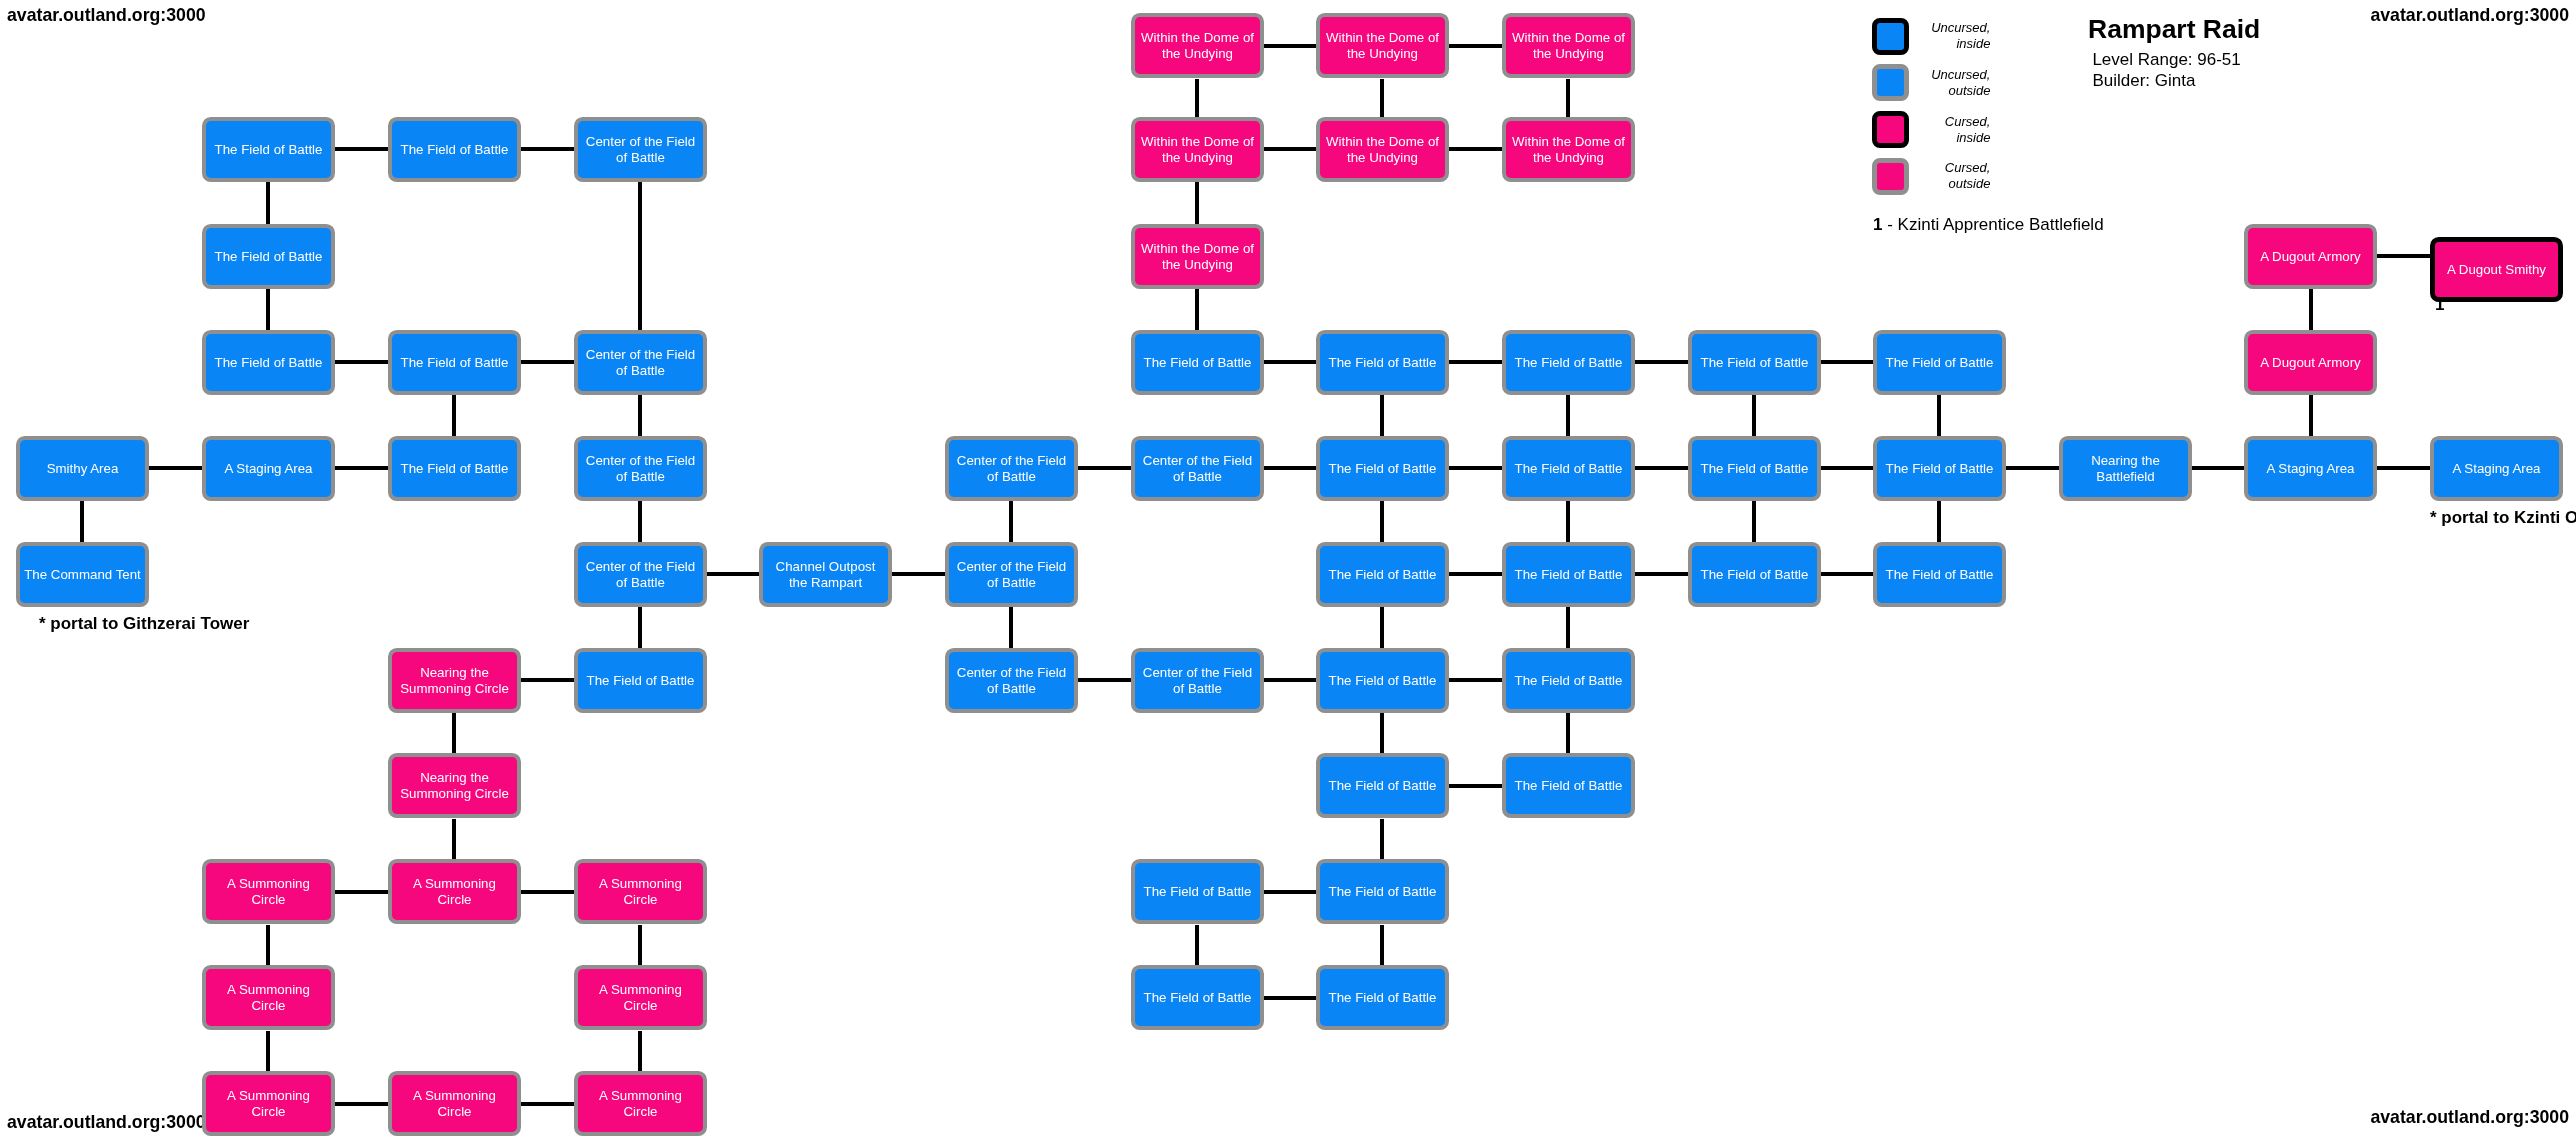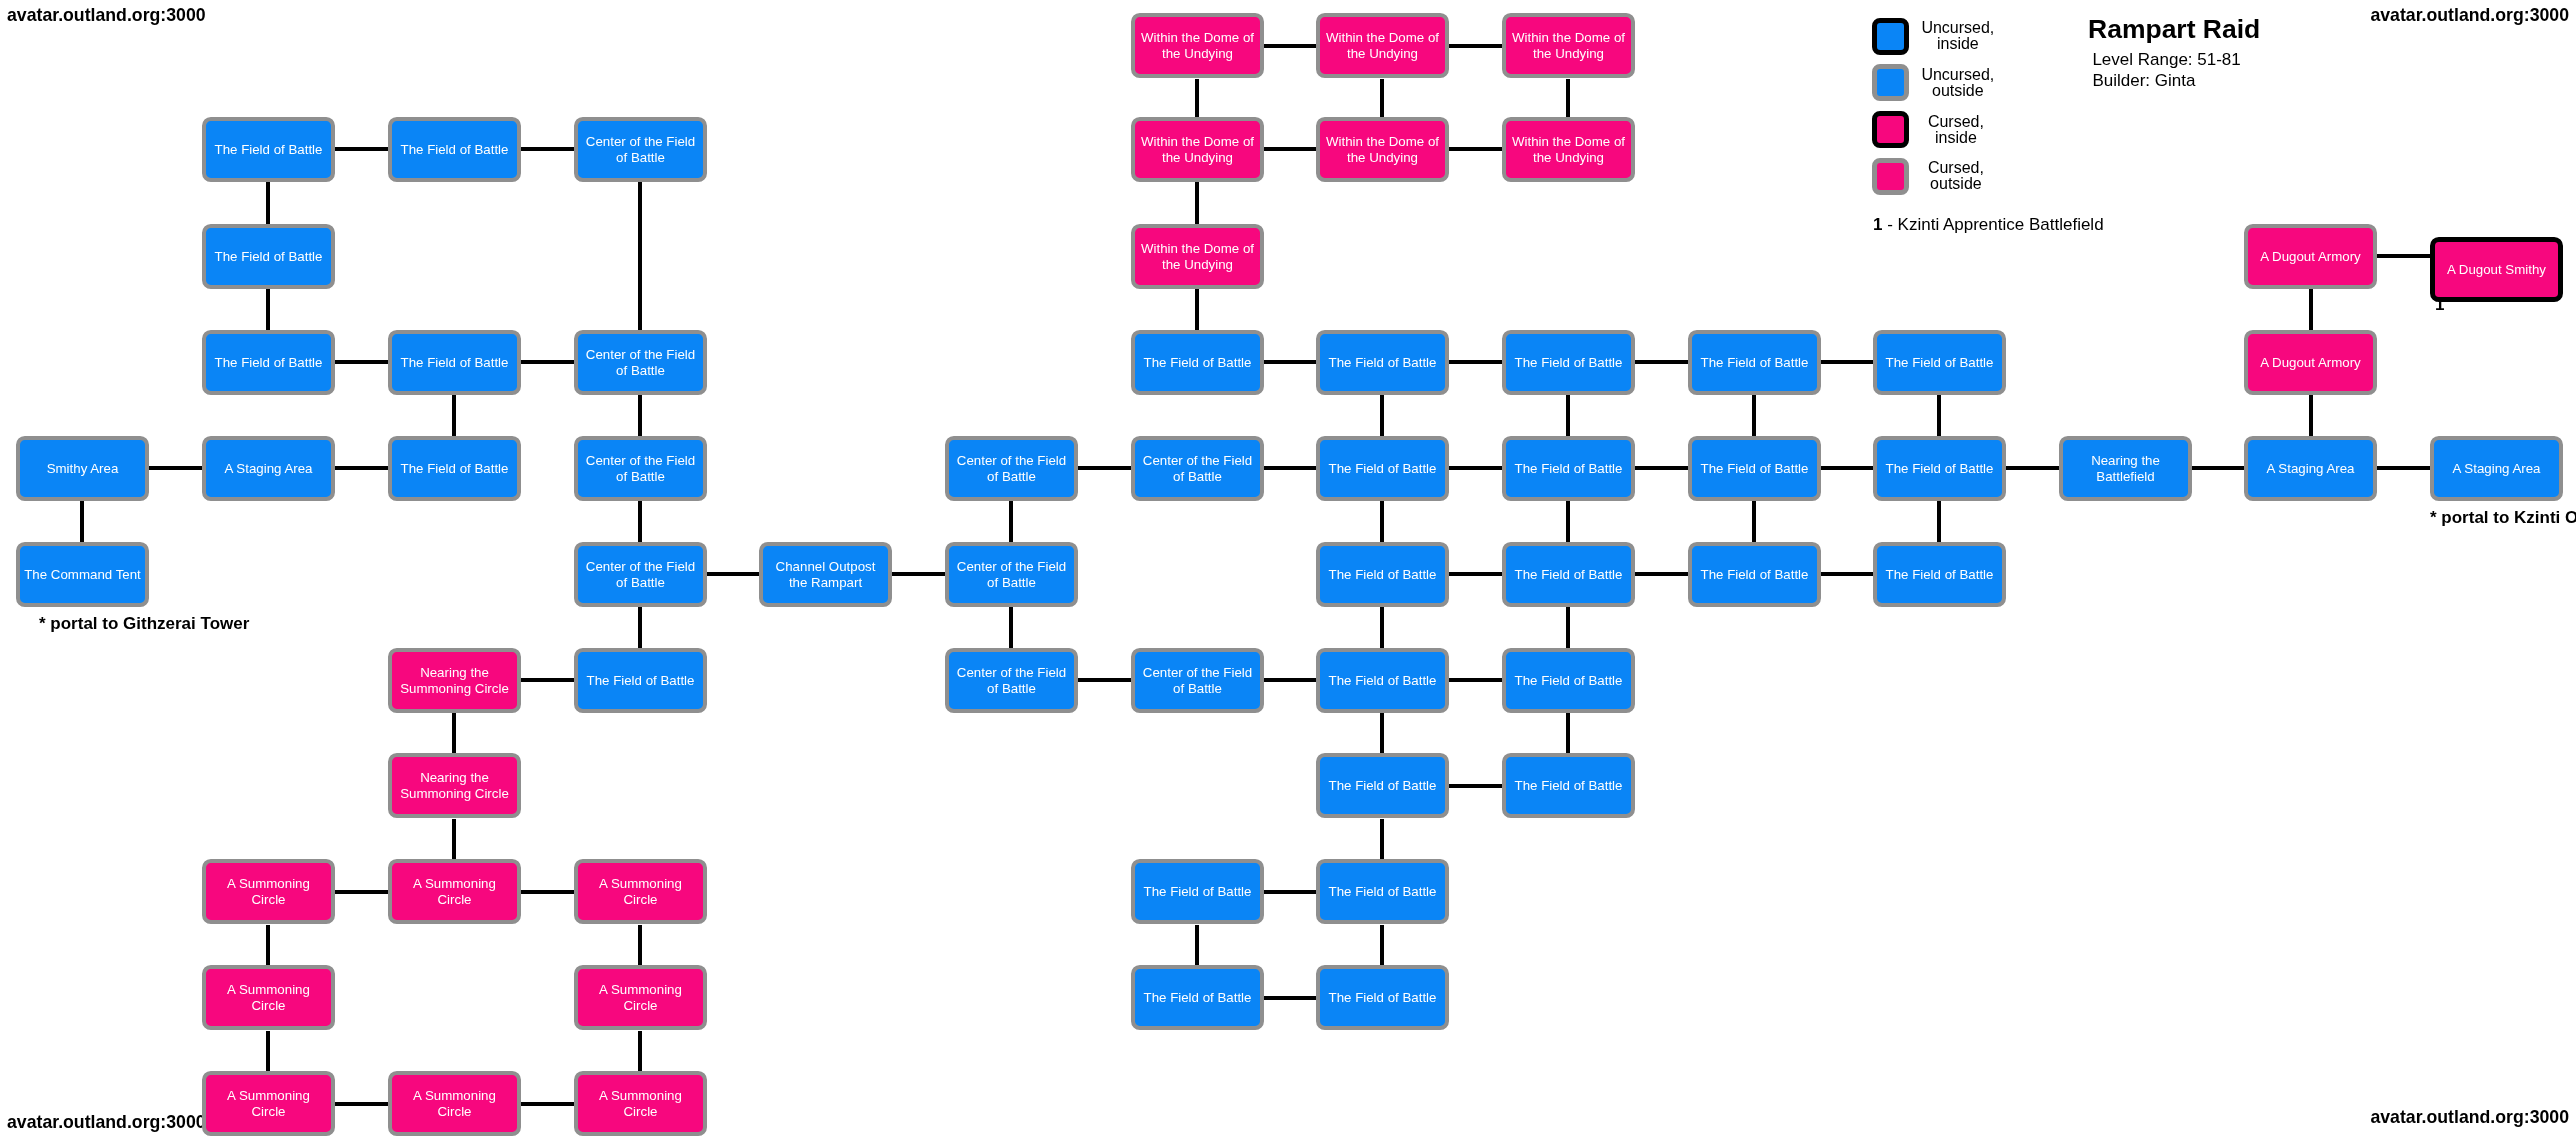--- a/index.html
+++ b/index.html
@@ -22,21 +22,21 @@
   }
   .room.uncursed{background:var(--uncursed,#0a85f6);}
   .room.cursed{background:var(--cursed,#f7077e);}
   .room.inside{border:5.3px solid var(--border-inside,#000);}
   .edge{position:absolute;background:var(--line,#000);}
   .map-note{position:absolute;font-weight:bold;font-size:17px;white-space:nowrap;}
 
   #legend{position:absolute;left:1872px;top:17.7px;}
   .legend-row{display:flex;align-items:center;margin-bottom:9.7px;}
   .legend-swatch{width:37px;height:37px;box-sizing:border-box;border-radius:8px;margin-right:12.4px;flex:none;}
-  .legend-label{font-size:16px;line-height:16px;text-align:center;min-width:69px;}
+  .legend-label{font-size:13px;line-height:16px;text-align:right;min-width:69px;font-style:italic;}
 
   #title-block{position:absolute;left:2088px;top:14px;}
   #zone-title{font-size:26.5px;font-weight:bold;margin-bottom:5.3px;}
   .subtitle{font-size:17px;line-height:20.3px;margin-left:4.4px;}
 
   #annotation{position:absolute;left:1873px;top:215px;font-size:17px;}
   #annotation .key{font-weight:bold;}
 </style>
 </head>
 <body>
@@ -219,21 +219,21 @@
       <div class="legend-swatch" style="background: rgb(247, 7, 126); border: 5.3px solid rgb(143, 143, 143);"></div>
       <div class="legend-label">
         <div>Cursed,</div>
         <div>outside</div>
       </div>
     </div>
   </div>
 
 <div id="title-block">
   <div id="zone-title">Rampart Raid</div>
-  <div class="subtitle">Level Range: 51-81</div>
+  <div class="subtitle">Level Range: 96-51</div>
   <div class="subtitle">Builder: Ginta</div>
 </div>
 
 <div id="annotation">
   <span class="key">1</span>
   <span>- Kzinti Apprentice Battlefield</span>
 </div>
 
 
 </body></html>

